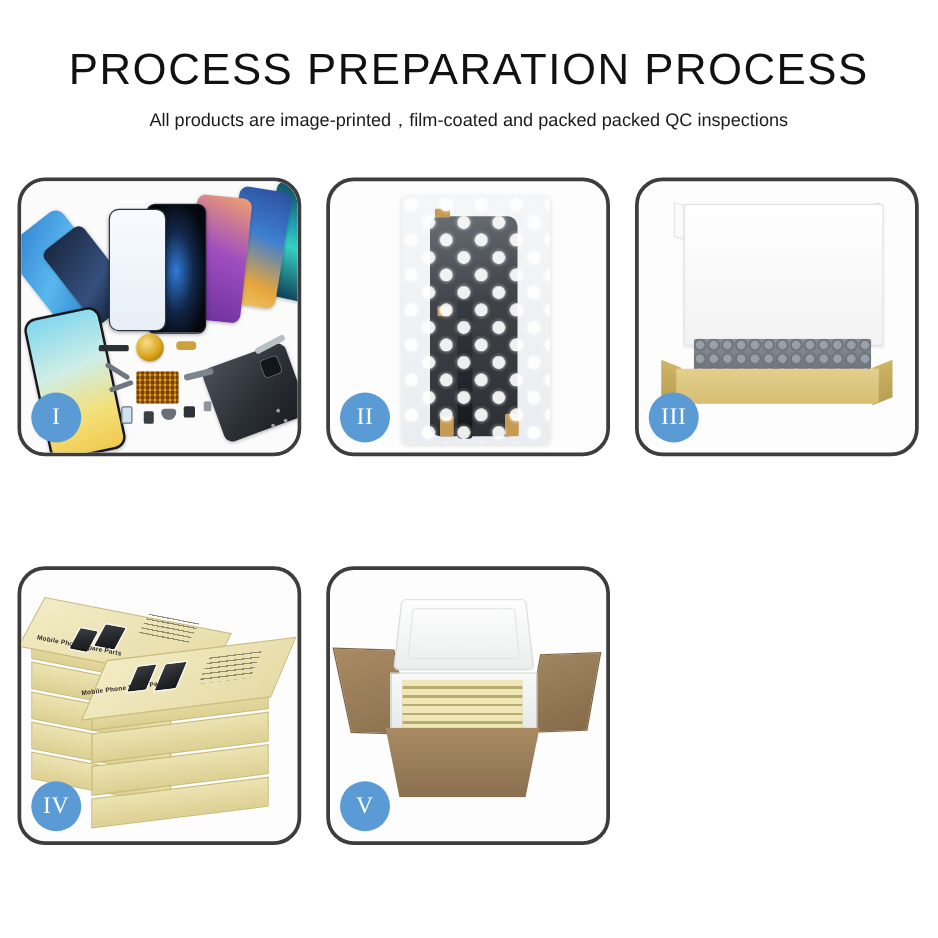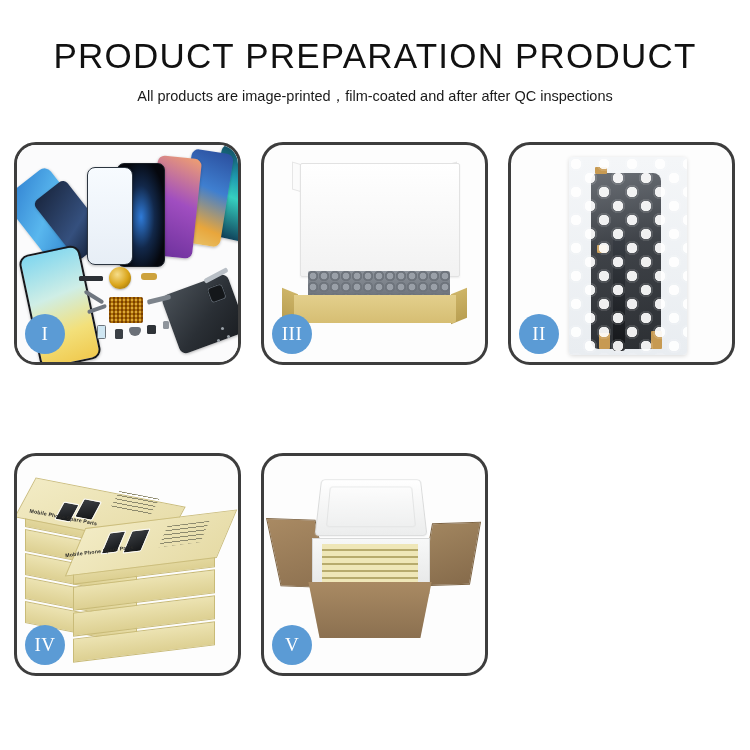--- a/index.html
+++ b/index.html
@@ -336,22 +336,22 @@
     position:absolute; background: rgba(120,96,68,.5);
   }
   .p6-tape {
     position:absolute; background: rgba(150,124,92,.75); border-radius:1px;
   }
 </style>
 </head>
 <body>
 
 <div class="header">
-  <h1 class="title">PRODUCT PREPARATION PRODUCT</h1>
-  <p class="subtitle">All products are image-printed，film-coated and after after QC inspections</p>
+  <h1 class="title">PROCESS PREPARATION PROCESS</h1>
+  <p class="subtitle">All products are image-printed，film-coated and packed packed QC inspections</p>
 </div>
 
 <div class="grid">
 
   <div class="panel">
     <div class="stage">
       <div class="p1-bg"></div>
       <div class="ph ph-a"></div>
       <div class="ph ph-a2"></div>
       <div class="ph ph-e"></div>
@@ -380,48 +380,48 @@
       <div class="screw" style="left:204px;top:182px;"></div>
       <div class="screw" style="left:210px;top:190px;"></div>
       <div class="screw" style="left:200px;top:194px;"></div>
       <div class="flex-cable" style="left:186px;top:128px;width:26px;height:5px;transform:rotate(-28deg);background:#b9bfc6;"></div>
     </div>
     <div class="badge">I</div>
   </div>
 
   <div class="panel">
     <div class="stage">
-      <div class="p3-flapL"></div>
-      <div class="p3-flapR"></div>
-      <div class="p3-lid"></div>
-      <div class="p3-bubble"></div>
-      <div class="p3-side"></div>
-      <div class="p3-sideR"></div>
-      <div class="p3-front"></div>
-    </div>
-    <div class="badge">III</div>
-  </div>
-
-  <div class="panel">
-    <div class="stage">
       <div class="p2-bag">
         <div class="p2-inner"></div>
         <div class="p2-neck"></div>
         <div class="p2-tape" style="left:26px;top:10px;width:12px;height:7px;"></div>
         <div class="p2-tape" style="left:28px;top:88px;width:10px;height:8px;"></div>
         <div class="p2-tape" style="left:30px;top:176px;width:11px;height:16px;"></div>
         <div class="p2-tape" style="left:82px;top:174px;width:11px;height:18px;"></div>
         <div class="p2-bubbles"></div>
       </div>
     </div>
     <div class="badge">II</div>
   </div>
 
   <div class="panel">
     <div class="stage">
+      <div class="p3-flapL"></div>
+      <div class="p3-flapR"></div>
+      <div class="p3-lid"></div>
+      <div class="p3-bubble"></div>
+      <div class="p3-side"></div>
+      <div class="p3-sideR"></div>
+      <div class="p3-front"></div>
+    </div>
+    <div class="badge">III</div>
+  </div>
+
+  <div class="panel">
+    <div class="stage">
 
       <div class="stackbox" style="left:8px;top:60px;width:110px;height:20px;transform:skewY(11deg);"></div>
       <div class="stackbox" style="left:8px;top:84px;width:110px;height:20px;transform:skewY(11deg);"></div>
       <div class="stackbox" style="left:8px;top:108px;width:110px;height:20px;transform:skewY(11deg);"></div>
       <div class="stackbox" style="left:8px;top:132px;width:110px;height:20px;transform:skewY(11deg);"></div>
       <div class="stackbox" style="left:8px;top:156px;width:110px;height:20px;transform:skewY(11deg);"></div>
 
       <div class="stackbox" style="left:56px;top:96px;width:140px;height:22px;transform:skewY(-7deg);"></div>
       <div class="stackbox" style="left:56px;top:122px;width:140px;height:22px;transform:skewY(-7deg);"></div>
       <div class="stackbox" style="left:56px;top:148px;width:140px;height:22px;transform:skewY(-7deg);"></div>

